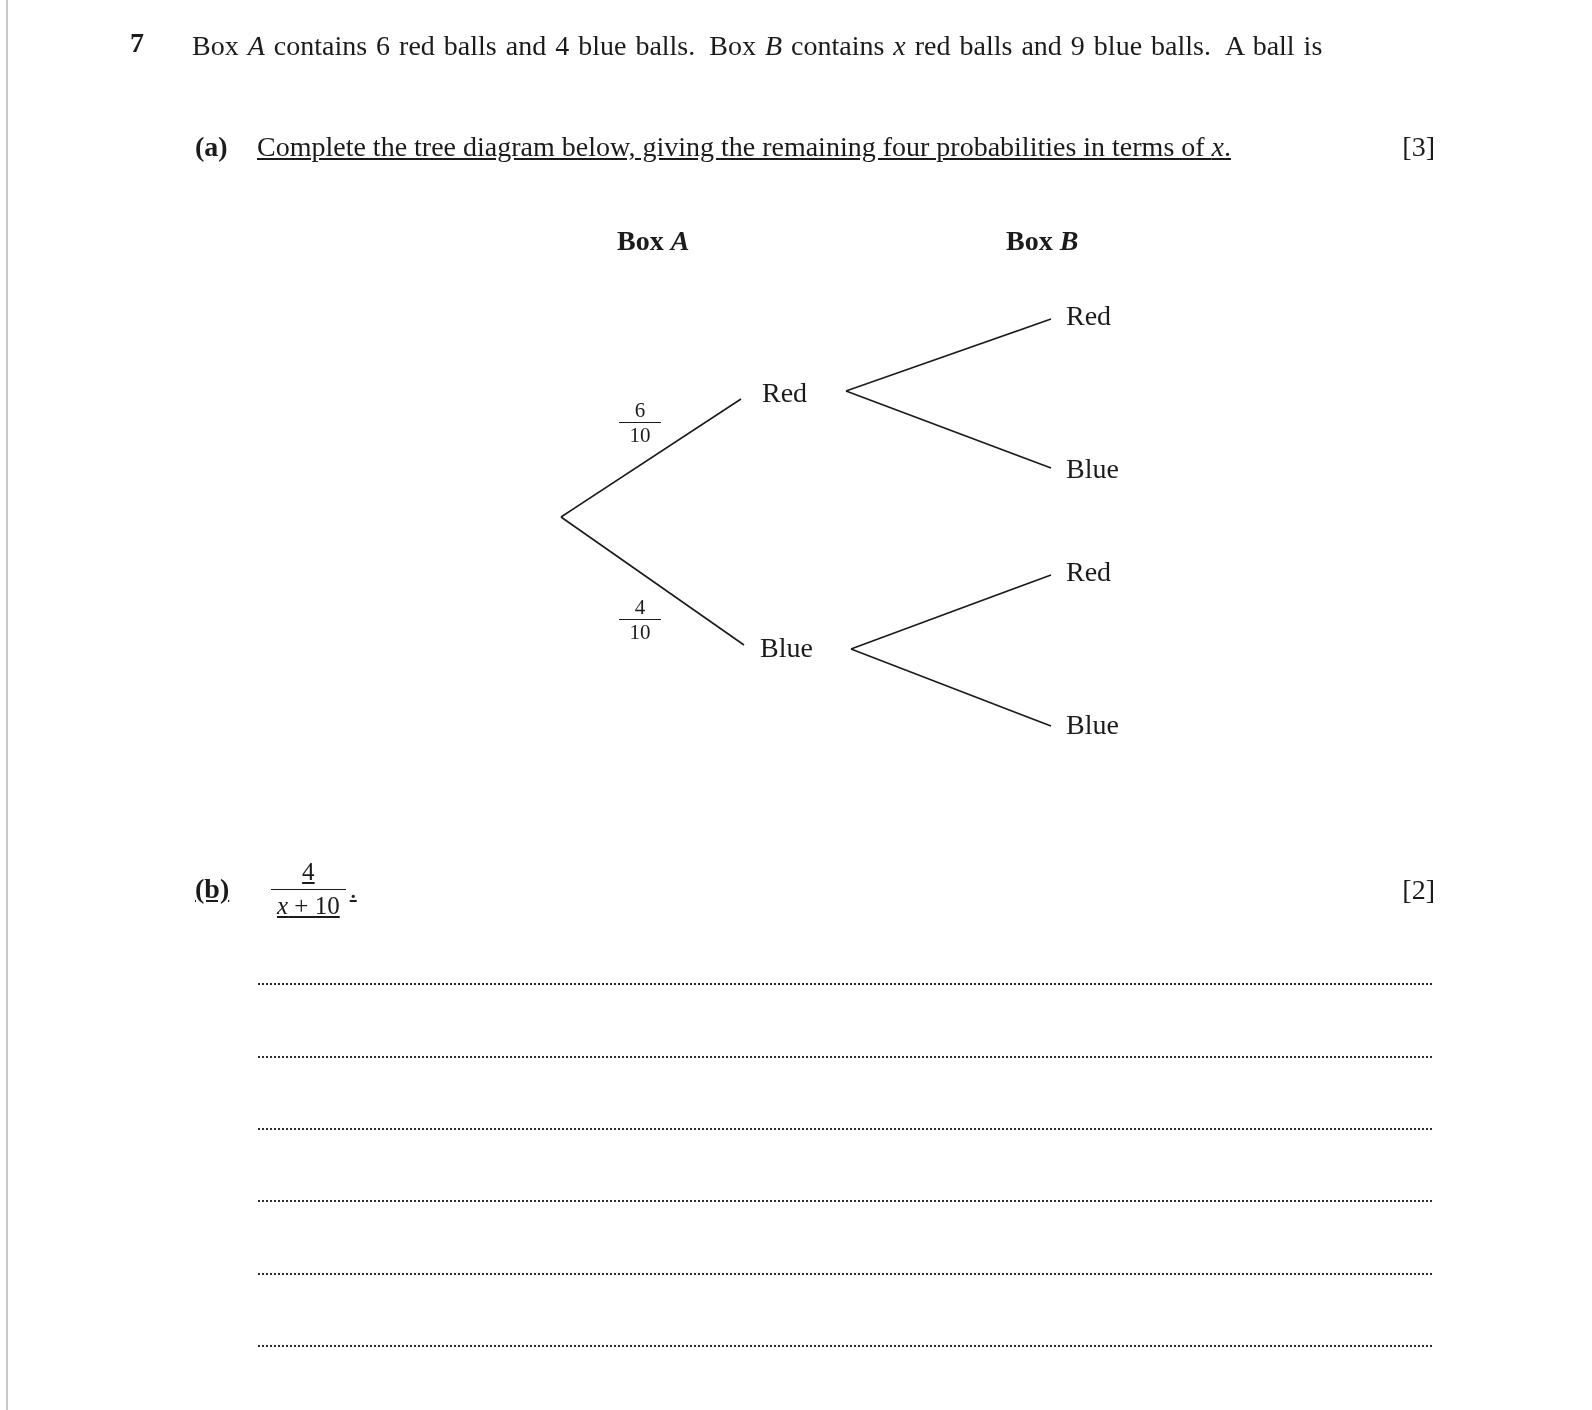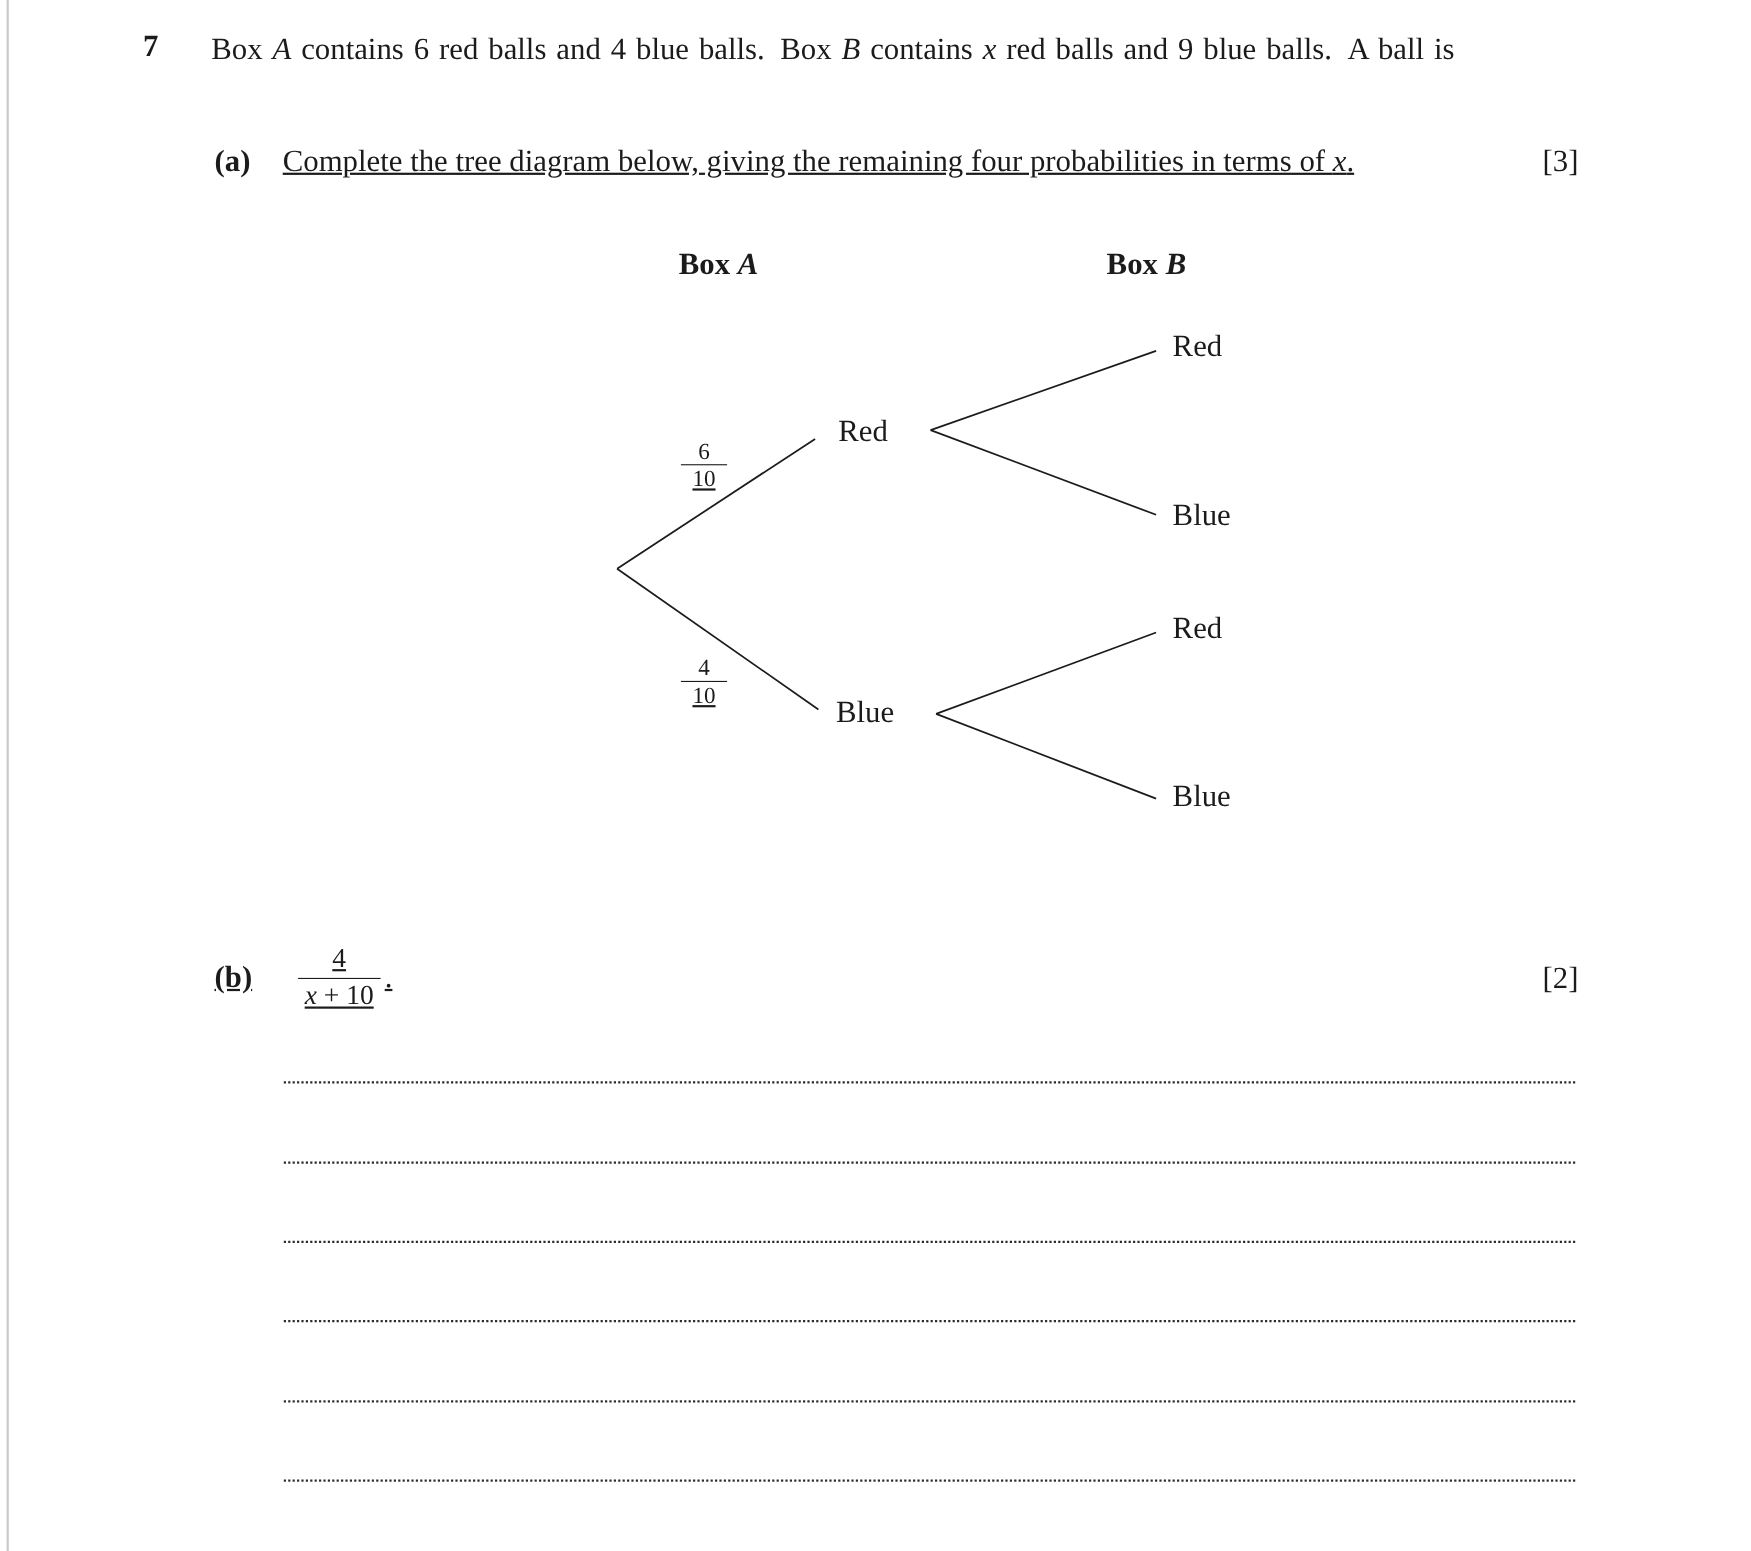--- a/index.html
+++ b/index.html
@@ -20,21 +20,21 @@
   .part-a { top:131px; }
   .part-label { font-weight:bold; display:inline-block; width:62px; }
   .marks { position:absolute; right:0; top:0; font-size:28px; }
 
   .tree-header { position:absolute; font-size:28px;font-weight:bold; }
   .tree-label { position:absolute; font-size:28px; }
   .frac {
     position:absolute; width:42px; text-align:center;
     font-size:21px; line-height:1.15;
   }
-  .frac .den { border-top:1.8px solid #1b1b1b; display:block;text-decoration:underline; }
+  .frac .den { border-top:1.8px solid #1b1b1b; display:block; }
   .frac .num { display:block; }
 
   .tree-svg { position:absolute; left:0; top:0; pointer-events:none; }
 
   .part-b { top:853px; height:72px; display:flex; align-items:center; white-space:nowrap; }
   .part-b .marks { top:21px; }
   .frac-inline {
     display:inline-block; text-align:center;
     font-size:25px; line-height:1.15; margin:0 4px 0 14px; vertical-align:middle;
   }

